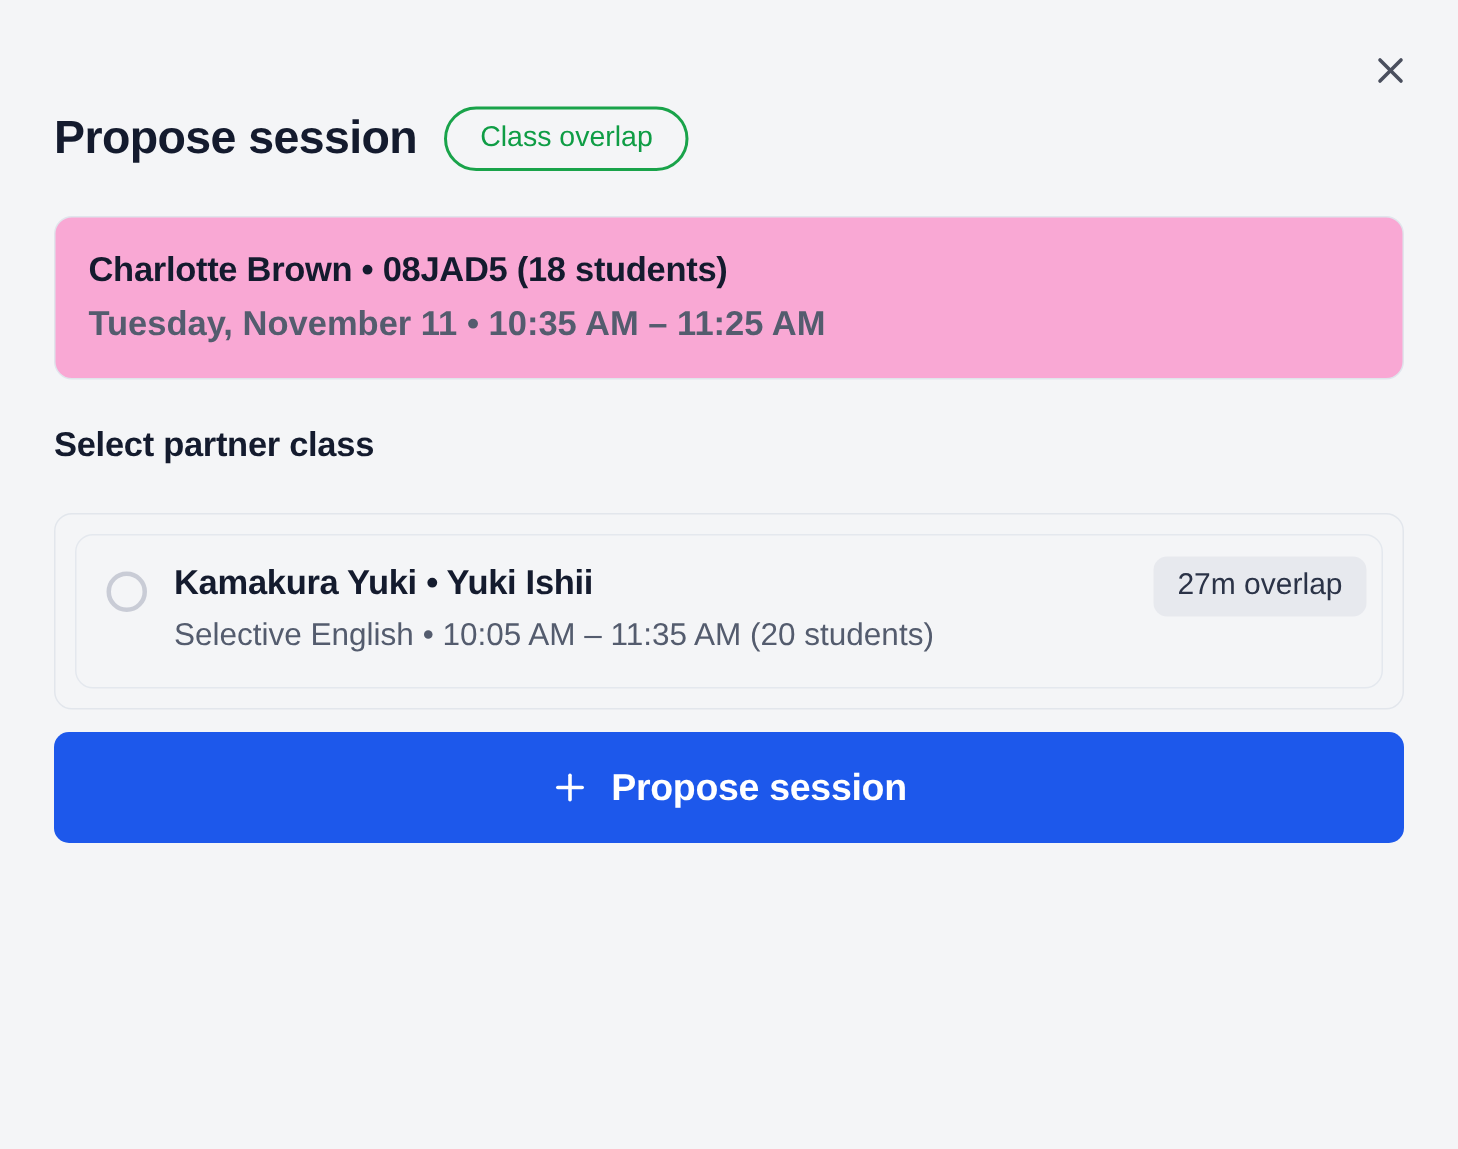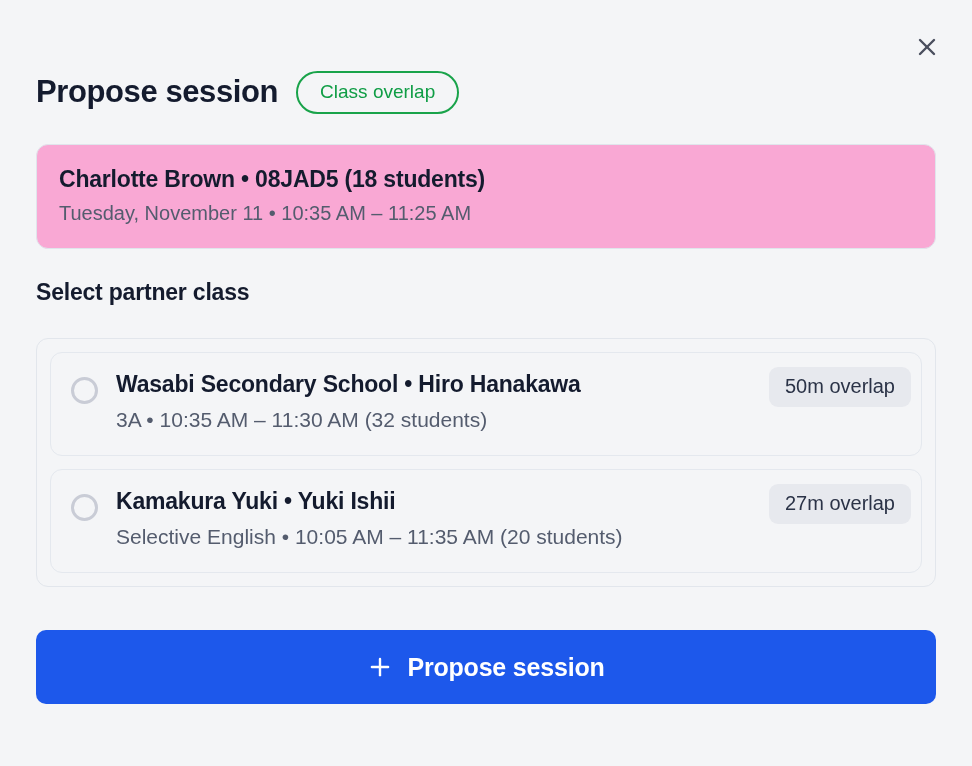--- a/index.html
+++ b/index.html
@@ -12,21 +12,21 @@
   body {
     background: #f4f5f7;
     font-family: "Liberation Sans", sans-serif;
     -webkit-font-smoothing: antialiased;
     overflow: hidden;
   }
 
   .modal {
     position: relative;
     width: 972px;
-    height: 766px;
+    height: 624px;
     padding: 36px;
     display: flex;
     flex-direction: column;
   }
 
   
   .modal-header {
     display: flex;
     align-items: center;
     gap: 18px;
@@ -85,22 +85,22 @@
   .session-primary {
     font-size: 23px;
     font-weight: 700;
     color: #141b2e;
     letter-spacing: -0.2px;
     line-height: 1.25;
   }
 
   .session-secondary {
     margin-top: 7px;
-    font-size: 20px;
-    font-weight: 400;
+    font-size: 23px;
+    font-weight: 700;
     color: #545c6e;
     line-height: 1.25;
   }
 
   
   .section-heading {
     margin-top: 30px;
     margin-bottom: 32px;
     font-size: 23px;
     font-weight: 700;
@@ -228,28 +228,20 @@
 
   <div class="session-card">
     <div class="session-primary">Charlotte Brown • 08JAD5 (18 students)</div>
     <div class="session-secondary">Tuesday, November 11 • 10:35 AM – 11:25 AM</div>
   </div>
 
   <h2 class="section-heading">Select partner class</h2>
 
   <div class="options-group">
 
-    <label class="option-row">
-      <span class="radio"></span>
-      <span class="option-body">
-        <span class="option-title">Wasabi Secondary School • Hiro Hanakawa</span>
-        <span class="option-sub" style="display:block">3A • 10:35 AM – 11:30 AM (32 students)</span>
-      </span>
-      <span class="option-badge">50m overlap</span>
-    </label>
 
     <label class="option-row">
       <span class="radio"></span>
       <span class="option-body">
         <span class="option-title">Kamakura Yuki • Yuki Ishii</span>
         <span class="option-sub" style="display:block">Selective English • 10:05 AM – 11:35 AM (20 students)</span>
       </span>
       <span class="option-badge">27m overlap</span>
     </label>
 

